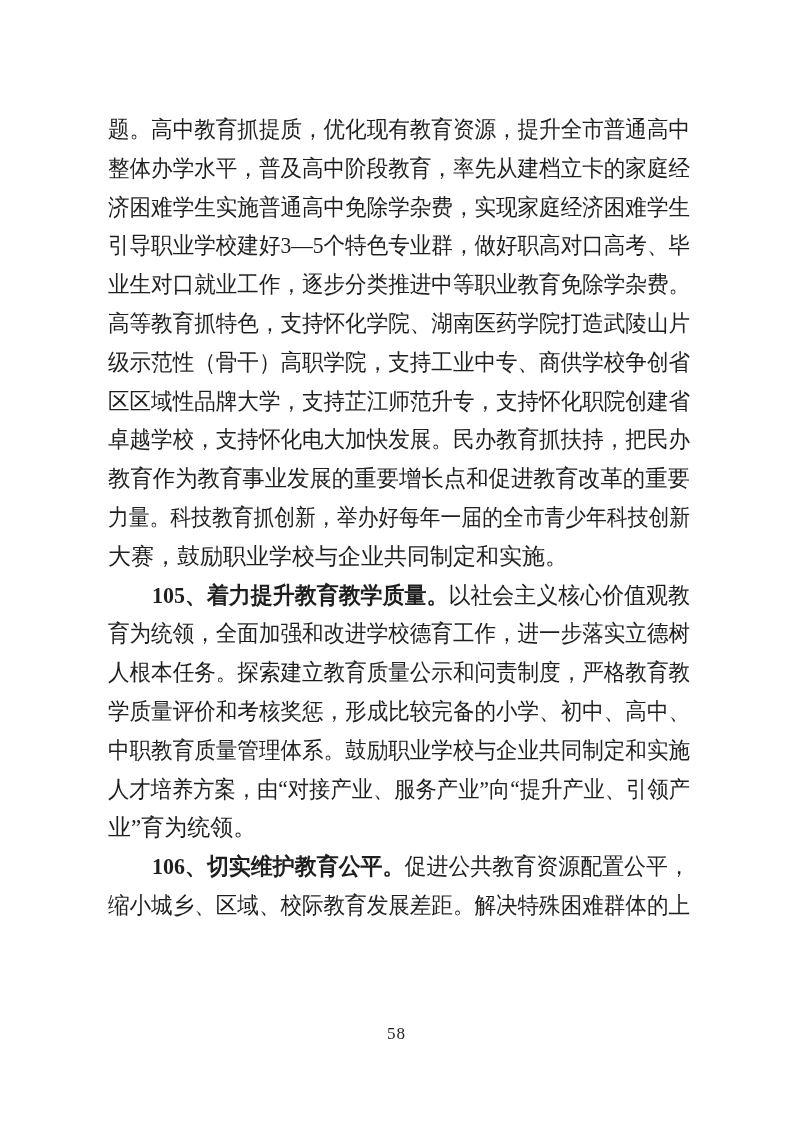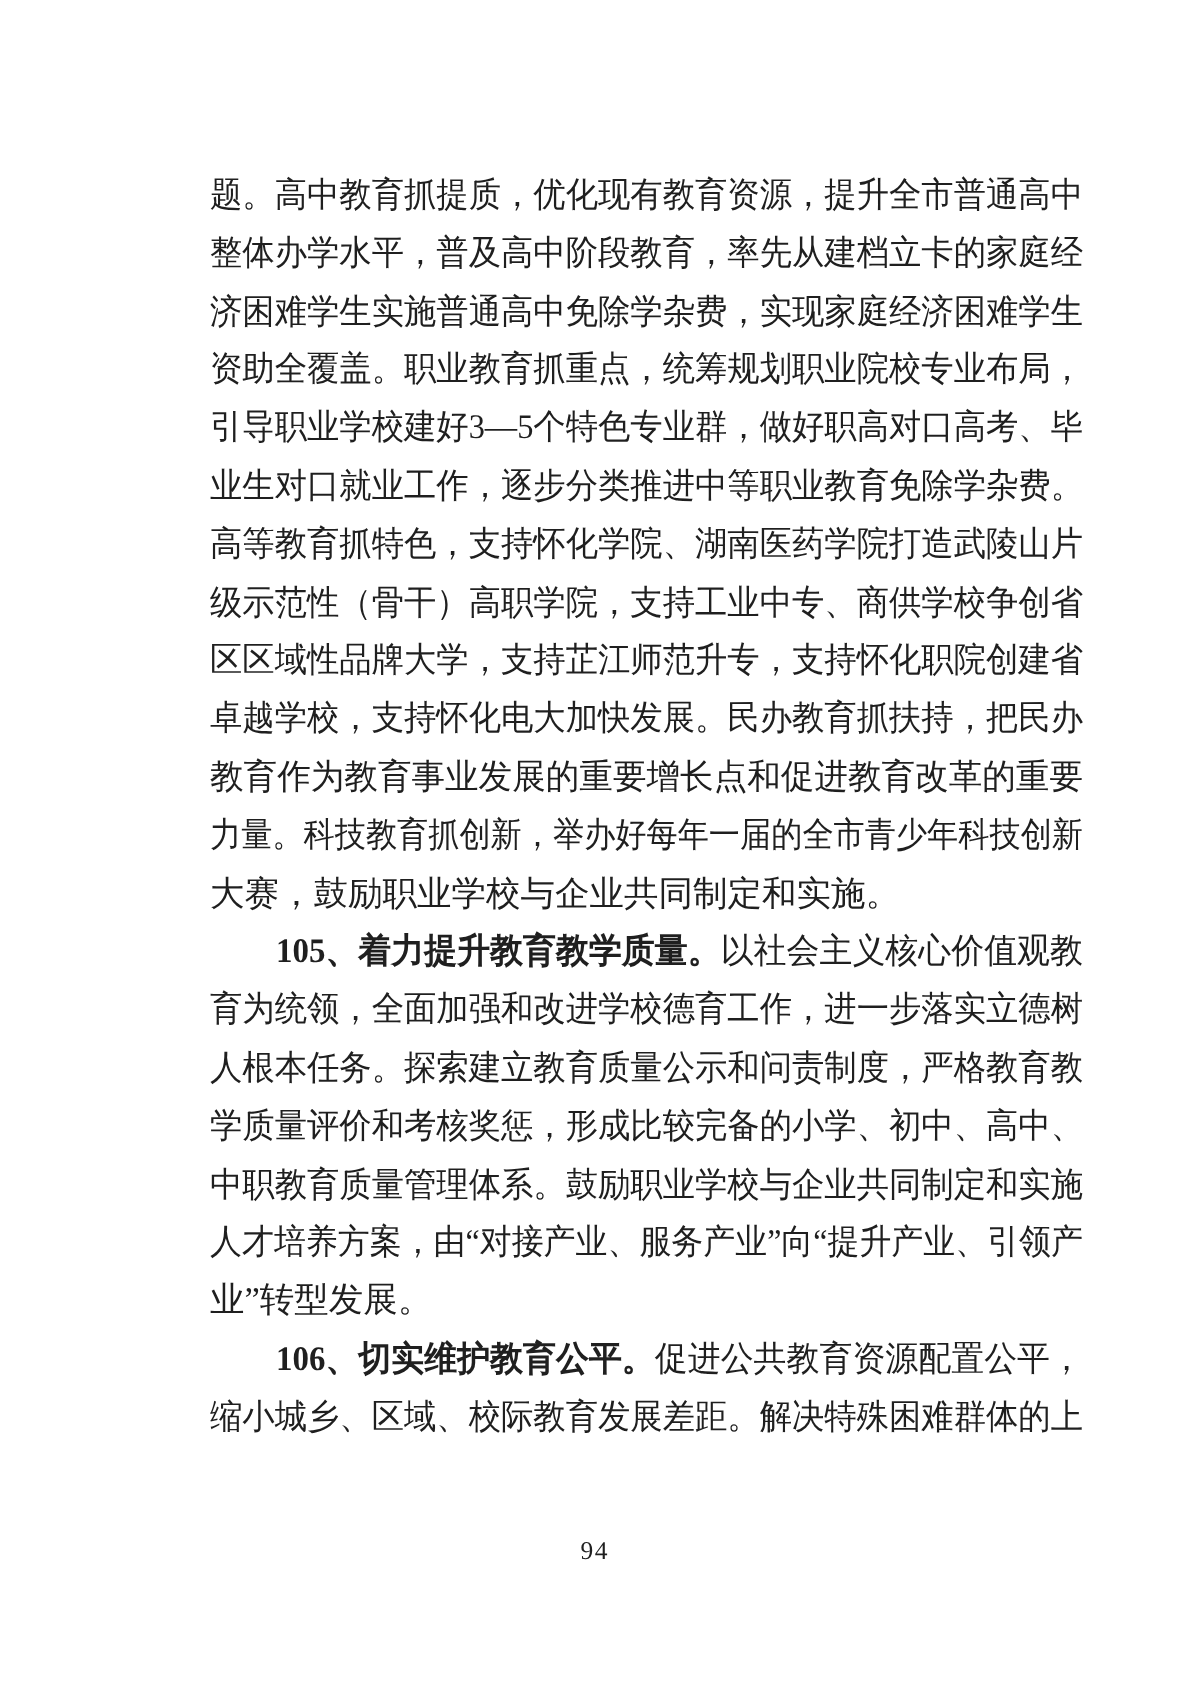--- a/index.html
+++ b/index.html
@@ -21,21 +21,20 @@
     position: absolute;
     left: 108px;
     top: 111px;
     width: 582px;
   }
   .line {
     height: 38.8px;
     line-height: 38.8px;
     font-size: 23px;
     white-space: nowrap;
-    margin-left: 32px;
   }
   .line.indent { padding-left: 44px; }
   .line-inner {
     display: inline-block;
     transform-origin: 0 50%;
   }
   .line b {
     font-weight: bold;
   }
   .pagenum {
@@ -50,34 +49,33 @@
   }
 </style>
 </head>
 <body>
 
 <div class="page">
   <div class="content" id="content">
       <div class="line"><span class="line-inner" style="transform: scaleX(0.937198);"><span>题。高中教育抓提质，优化现有教育资源，提升全市普通高中</span></span></div>
       <div class="line"><span class="line-inner" style="transform: scaleX(0.937198);"><span>整体办学水平，普及高中阶段教育，率先从建档立卡的家庭经</span></span></div>
       <div class="line"><span class="line-inner" style="transform: scaleX(0.937198);"><span>济困难学生实施普通高中免除学杂费，实现家庭经济困难学生</span></span></div>
-      <div class="line"><span class="line-inner" style="transform: scaleX(0.937198);"><span>资助全覆盖。职业教育抓重点，统筹规划职业院校专业布局，</span></span></div>
       <div class="line"><span class="line-inner" style="transform: scaleX(0.937198);"><span>引导职业学校建好3—5个特色专业群，做好职高对口高考、毕</span></span></div>
       <div class="line"><span class="line-inner" style="transform: scaleX(0.937198);"><span>业生对口就业工作，逐步分类推进中等职业教育免除学杂费。</span></span></div>
       <div class="line"><span class="line-inner" style="transform: scaleX(0.937198);"><span>高等教育抓特色，支持怀化学院、湖南医药学院打造武陵山片</span></span></div>
       <div class="line"><span class="line-inner" style="transform: scaleX(0.937198);"><span>级示范性（骨干）高职学院，支持工业中专、商供学校争创省</span></span></div>
       <div class="line"><span class="line-inner" style="transform: scaleX(0.937198);"><span>区区域性品牌大学，支持芷江师范升专，支持怀化职院创建省</span></span></div>
       <div class="line"><span class="line-inner" style="transform: scaleX(0.937198);"><span>卓越学校，支持怀化电大加快发展。民办教育抓扶持，把民办</span></span></div>
       <div class="line"><span class="line-inner" style="transform: scaleX(0.973244);"><span>教育作为教育事业发展的重要增长点和促进教育改革的重要</span></span></div>
       <div class="line"><span class="line-inner" style="transform: scaleX(0.903727);"><span>力量。科技教育抓创新，举办好每年一届的全市青少年科技创新</span></span></div>
       <div class="line"><span class="line-inner"><span>大赛，鼓励职业学校与企业共同制定和实施。</span></span></div>
       <div class="line indent"><span class="line-inner" style="transform: scaleX(0.954747);"><b>105、着力提升教育教学质量。</b><span>以社会主义核心价值观教</span></span></div>
       <div class="line"><span class="line-inner" style="transform: scaleX(0.937198);"><span>育为统领，全面加强和改进学校德育工作，进一步落实立德树</span></span></div>
       <div class="line"><span class="line-inner" style="transform: scaleX(0.937198);"><span>人根本任务。探索建立教育质量公示和问责制度，严格教育教</span></span></div>
       <div class="line"><span class="line-inner" style="transform: scaleX(0.937198);"><span>学质量评价和考核奖惩，形成比较完备的小学、初中、高中、</span></span></div>
       <div class="line"><span class="line-inner" style="transform: scaleX(0.937198);"><span>中职教育质量管理体系。鼓励职业学校与企业共同制定和实施</span></span></div>
       <div class="line"><span class="line-inner" style="transform: scaleX(0.925807);"><span>人才培养方案，由“对接产业、服务产业”向“提升产业、引领产</span></span></div>
-      <div class="line"><span class="line-inner"><span>业”转型发展。</span></span></div>
+      <div class="line"><span class="line-inner"><span>业”育为统领。</span></span></div>
       <div class="line indent"><span class="line-inner" style="transform: scaleX(0.954747);"><b>106、切实维护教育公平。</b><span>促进公共教育资源配置公平，</span></span></div>
       <div class="line"><span class="line-inner" style="transform: scaleX(0.937198);"><span>缩小城乡、区域、校际教育发展差距。解决特殊困难群体的上</span></span></div>
     </div>
-  <div class="pagenum">94</div>
+  <div class="pagenum">58</div>
 </div>
 
 </body></html>

